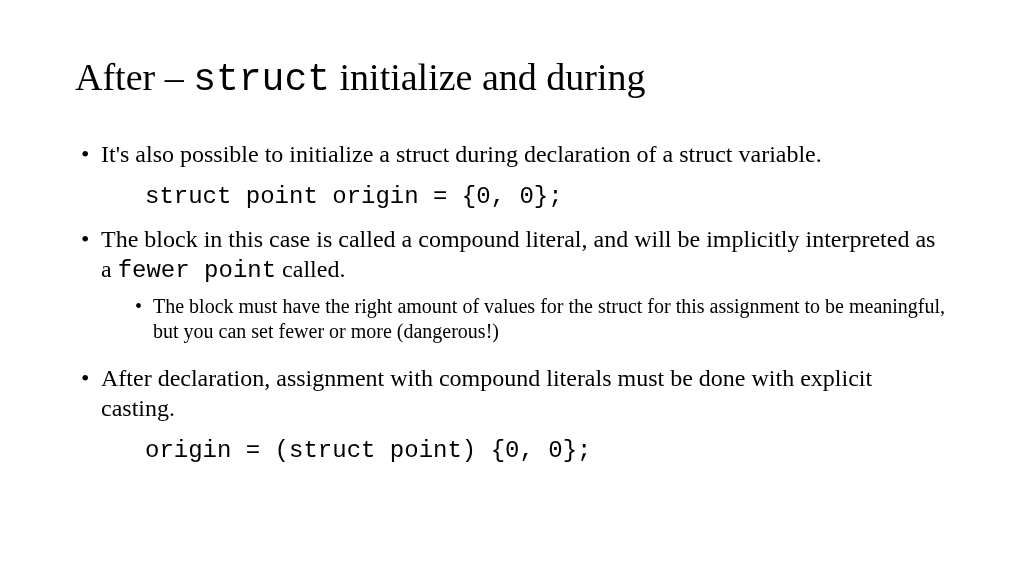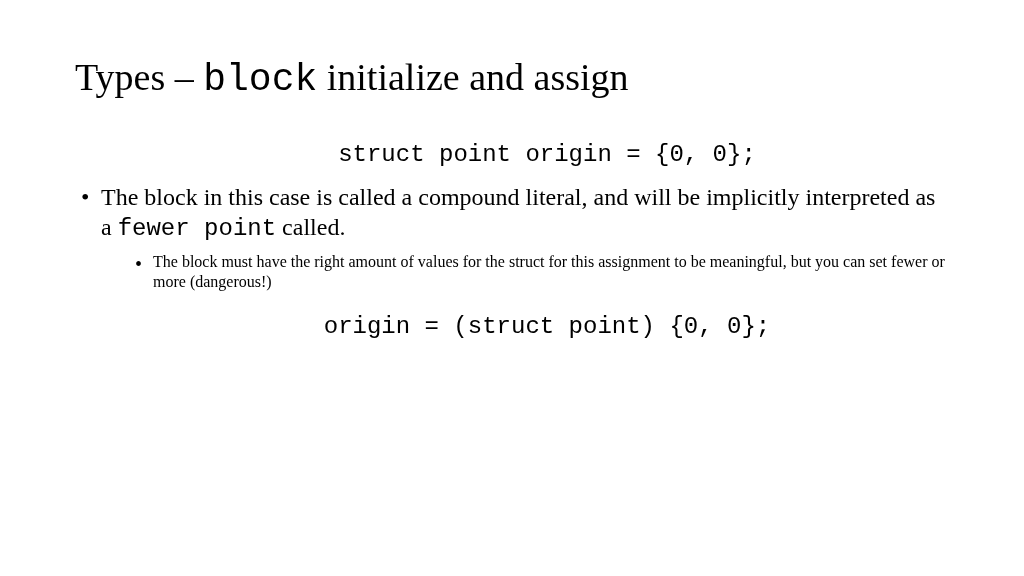--- a/index.html
+++ b/index.html
@@ -41,57 +41,62 @@
       position: absolute;
       left: 6px;
       top: 0;
       font-size: 24px;
     }
     .code-block {
       font-family: "Courier New", Courier, monospace;
       font-size: 24px;
       margin: 8px 0 12px 70px;
       line-height: 1.3;
-      text-align: center;
     }
     ul.inner {
       list-style: none;
       padding-left: 30px;
       margin-top: 8px;
     }
     ul.inner > li {
       position: relative;
       padding-left: 22px;
-      font-size: 16px;
+      font-size: 20px;
       line-height: 1.25;
       margin-bottom: 19px;
     }
     ul.inner > li::before {
       content: "•";
       position: absolute;
       left: 4px;
       top: 0;
       font-size: 20px;
     }
   </style>
 </head>
 <body>
 
 <h1 class="title">
-  <span>Types</span><span> – </span><span class="mono">block</span><span> initialize and assign</span>
+  <span>After</span><span> – </span><span class="mono">struct</span><span> initialize and during</span>
 </h1>
 
 <ul class="outer">
 
+  <li>
+    <span>It's also possible to initialize a struct during declaration of a struct variable.</span>
+  </li>
   <div class="code-block">struct point origin = {0, 0};</div>
 
   <li>
     <span>The block in this case is called a compound literal, and will be implicitly interpreted as a </span><span class="mono">fewer point</span><span> called.</span>
     <ul class="inner">
       <li>
         <span>The block must have the right amount of values for the struct for this assignment to be meaningful, but you can set fewer or more (dangerous!)</span>
       </li>
     </ul>
   </li>
 
+  <li>
+    <span>After declaration, assignment with compound literals must be done with explicit casting.</span>
+  </li>
   <div class="code-block">origin = (struct point) {0, 0};</div>
 
 </ul>
 
 </body></html>

